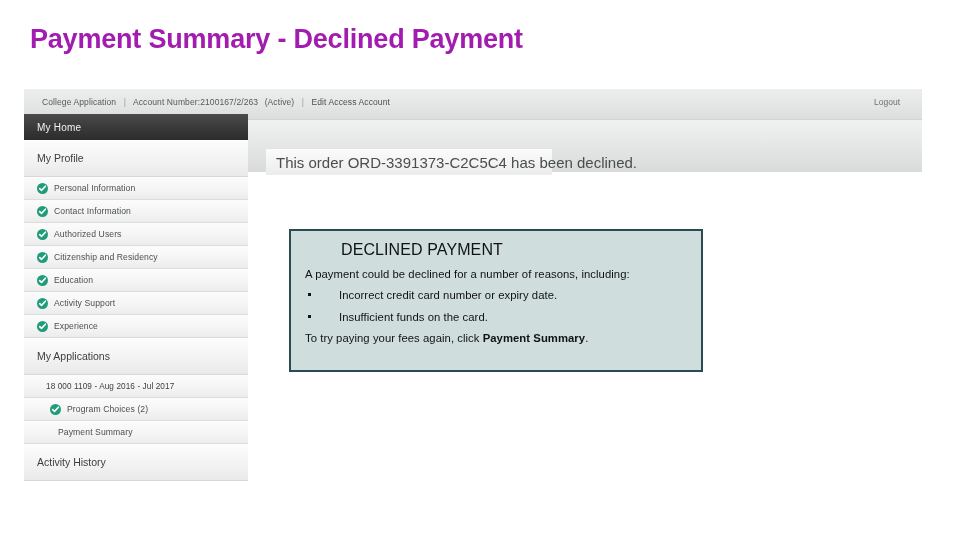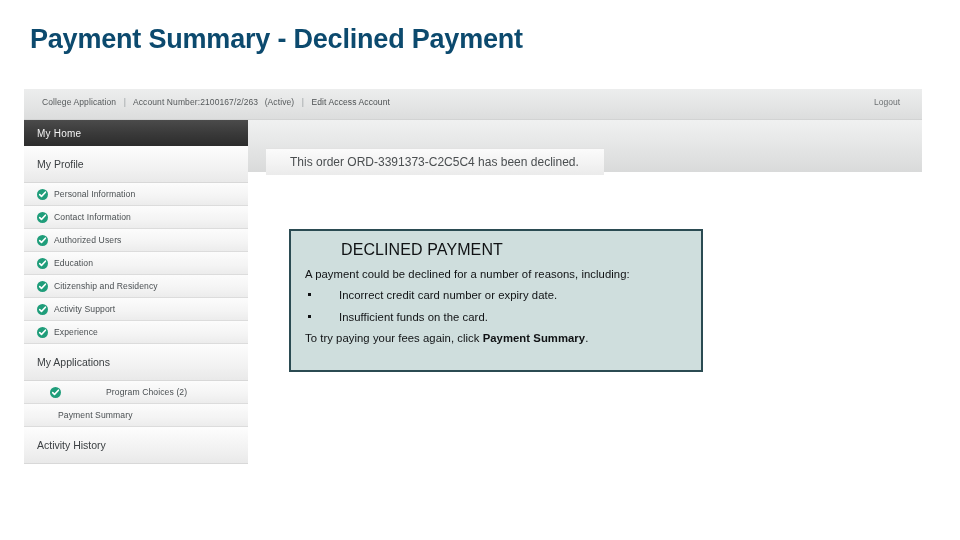--- a/index.html
+++ b/index.html
@@ -17,21 +17,21 @@
     width: 960px; height: 540px;
     background: #ffffff;
   }
 
   
   .slide-title {
     position: absolute;
     left: 30px; top: 24px;
     font-size: 27px;
     font-weight: bold;
-    color: #0c4a6e;
+    color: #a21caf;
     letter-spacing: -0.2px;
     white-space: nowrap;
   }
 
   
   .shot {
     position: absolute;
     left: 24px; top: 89px;
     width: 898px; height: 412px;
     background: #ffffff;
@@ -66,21 +66,21 @@
   .headband {
     position: absolute;
     left: 0; top: 31px;
     width: 898px; height: 52px;
     background: linear-gradient(to bottom, #f0f1f1 0%, #e6e7e7 45%, #d9dada 100%);
   }
 
   
   .sidebar {
     position: absolute;
-    left: 0; top: 31px;
+    left: 0; top: 25px;
     width: 224px;
   }
   .nav-tab {
     height: 26px;
     background: linear-gradient(to bottom, #4b4b4b 0%, #3a3a3a 50%, #2c2c2c 100%);
     color: #f2f2f2;
     font-size: 10px;
     display: flex;
     align-items: center;
     padding-left: 13px;
@@ -100,21 +100,21 @@
     height: 23px;
     background: linear-gradient(to bottom, #fcfcfc 0%, #f4f4f4 60%, #ececec 100%);
     border-bottom: 1px solid #dcdcdc;
     color: #4a4f52;
     font-size: 8.6px;
     display: flex;
     align-items: center;
     padding-left: 13px;
     letter-spacing: 0.1px;
   }
-  .nav-item.indent { padding-left: 26px; gap: 39px; }
+  .nav-item.indent { padding-left: 26px; }
   .nav-item.plain  { padding-left: 34px; }
   .nav-item.appnum { padding-left: 22px; font-size: 8.2px; color: #3d4144; }
 
   .chk {
     width: 11px; height: 11px;
     margin-right: 6px;
     flex: 0 0 auto;
     display: inline-block;
     position: relative;
   }
@@ -129,27 +129,27 @@
   }
   .content-top {
     position: absolute;
     left: 0; top: 0;
     width: 674px; height: 52px;
     background: linear-gradient(to bottom, #f0f1f1 0%, #e6e7e7 45%, #d9dada 100%);
   }
   .msg-banner {
     position: absolute;
     left: 18px; top: 28px;
-    width: 338px; height: 27px;
+    width: 286px; height: 27px;
     background: linear-gradient(to bottom, #fbfbfb 0%, #f3f3f3 55%, #ebebeb 100%);
     border-top: 1px solid #e2e2e2;
     display: flex;
     align-items: center;
-    padding-left: 24px;
-    font-size: 12px;
+    padding-left: 10px;
+    font-size: 15px;
     color: #4a4e50;
     white-space: nowrap;
   }
   .content-body {
     position: absolute;
     left: 0; top: 80px;
     width: 674px; height: 301px;
     background: #ffffff;
   }
 
@@ -259,55 +259,56 @@
         <span>Authorized Users</span>
       </div>
 
       <div class="nav-item">
         <span class="chk">
           <svg width="11" height="11" viewBox="0 0 11 11">
               <circle cx="5.5" cy="5.5" r="5.5" fill="#1f9d7a"></circle>
               <path d="M2.7 5.6 L4.5 7.4 L8.4 3.2" stroke="#ffffff" stroke-width="1.6" fill="none" stroke-linecap="round" stroke-linejoin="round"></path>
             </svg>
         </span>
+        <span>Citizenship and Residency</span>
+      </div>
+
+      <div class="nav-item">
+        <span class="chk">
+          <svg width="11" height="11" viewBox="0 0 11 11">
+              <circle cx="5.5" cy="5.5" r="5.5" fill="#1f9d7a"></circle>
+              <path d="M2.7 5.6 L4.5 7.4 L8.4 3.2" stroke="#ffffff" stroke-width="1.6" fill="none" stroke-linecap="round" stroke-linejoin="round"></path>
+            </svg>
+        </span>
         <span>Education</span>
       </div>
 
       <div class="nav-item">
         <span class="chk">
           <svg width="11" height="11" viewBox="0 0 11 11">
               <circle cx="5.5" cy="5.5" r="5.5" fill="#1f9d7a"></circle>
               <path d="M2.7 5.6 L4.5 7.4 L8.4 3.2" stroke="#ffffff" stroke-width="1.6" fill="none" stroke-linecap="round" stroke-linejoin="round"></path>
             </svg>
         </span>
-        <span>Citizenship and Residency</span>
-      </div>
-
-      <div class="nav-item">
-        <span class="chk">
-          <svg width="11" height="11" viewBox="0 0 11 11">
-              <circle cx="5.5" cy="5.5" r="5.5" fill="#1f9d7a"></circle>
-              <path d="M2.7 5.6 L4.5 7.4 L8.4 3.2" stroke="#ffffff" stroke-width="1.6" fill="none" stroke-linecap="round" stroke-linejoin="round"></path>
-            </svg>
-        </span>
         <span>Activity Support</span>
       </div>
 
       <div class="nav-item">
         <span class="chk">
           <svg width="11" height="11" viewBox="0 0 11 11">
               <circle cx="5.5" cy="5.5" r="5.5" fill="#1f9d7a"></circle>
               <path d="M2.7 5.6 L4.5 7.4 L8.4 3.2" stroke="#ffffff" stroke-width="1.6" fill="none" stroke-linecap="round" stroke-linejoin="round"></path>
             </svg>
         </span>
         <span>Experience</span>
       </div>
 
       <div class="nav-group">My Applications</div>
 
+      <div class="nav-item appnum">18 000 1109 - Aug 2016 - Jul 2017</div>
 
       <div class="nav-item indent">
         <span class="chk">
           <svg width="11" height="11" viewBox="0 0 11 11">
               <circle cx="5.5" cy="5.5" r="5.5" fill="#1f9d7a"></circle>
               <path d="M2.7 5.6 L4.5 7.4 L8.4 3.2" stroke="#ffffff" stroke-width="1.6" fill="none" stroke-linecap="round" stroke-linejoin="round"></path>
             </svg>
         </span>
         <span>Program Choices (2)</span>
       </div>

